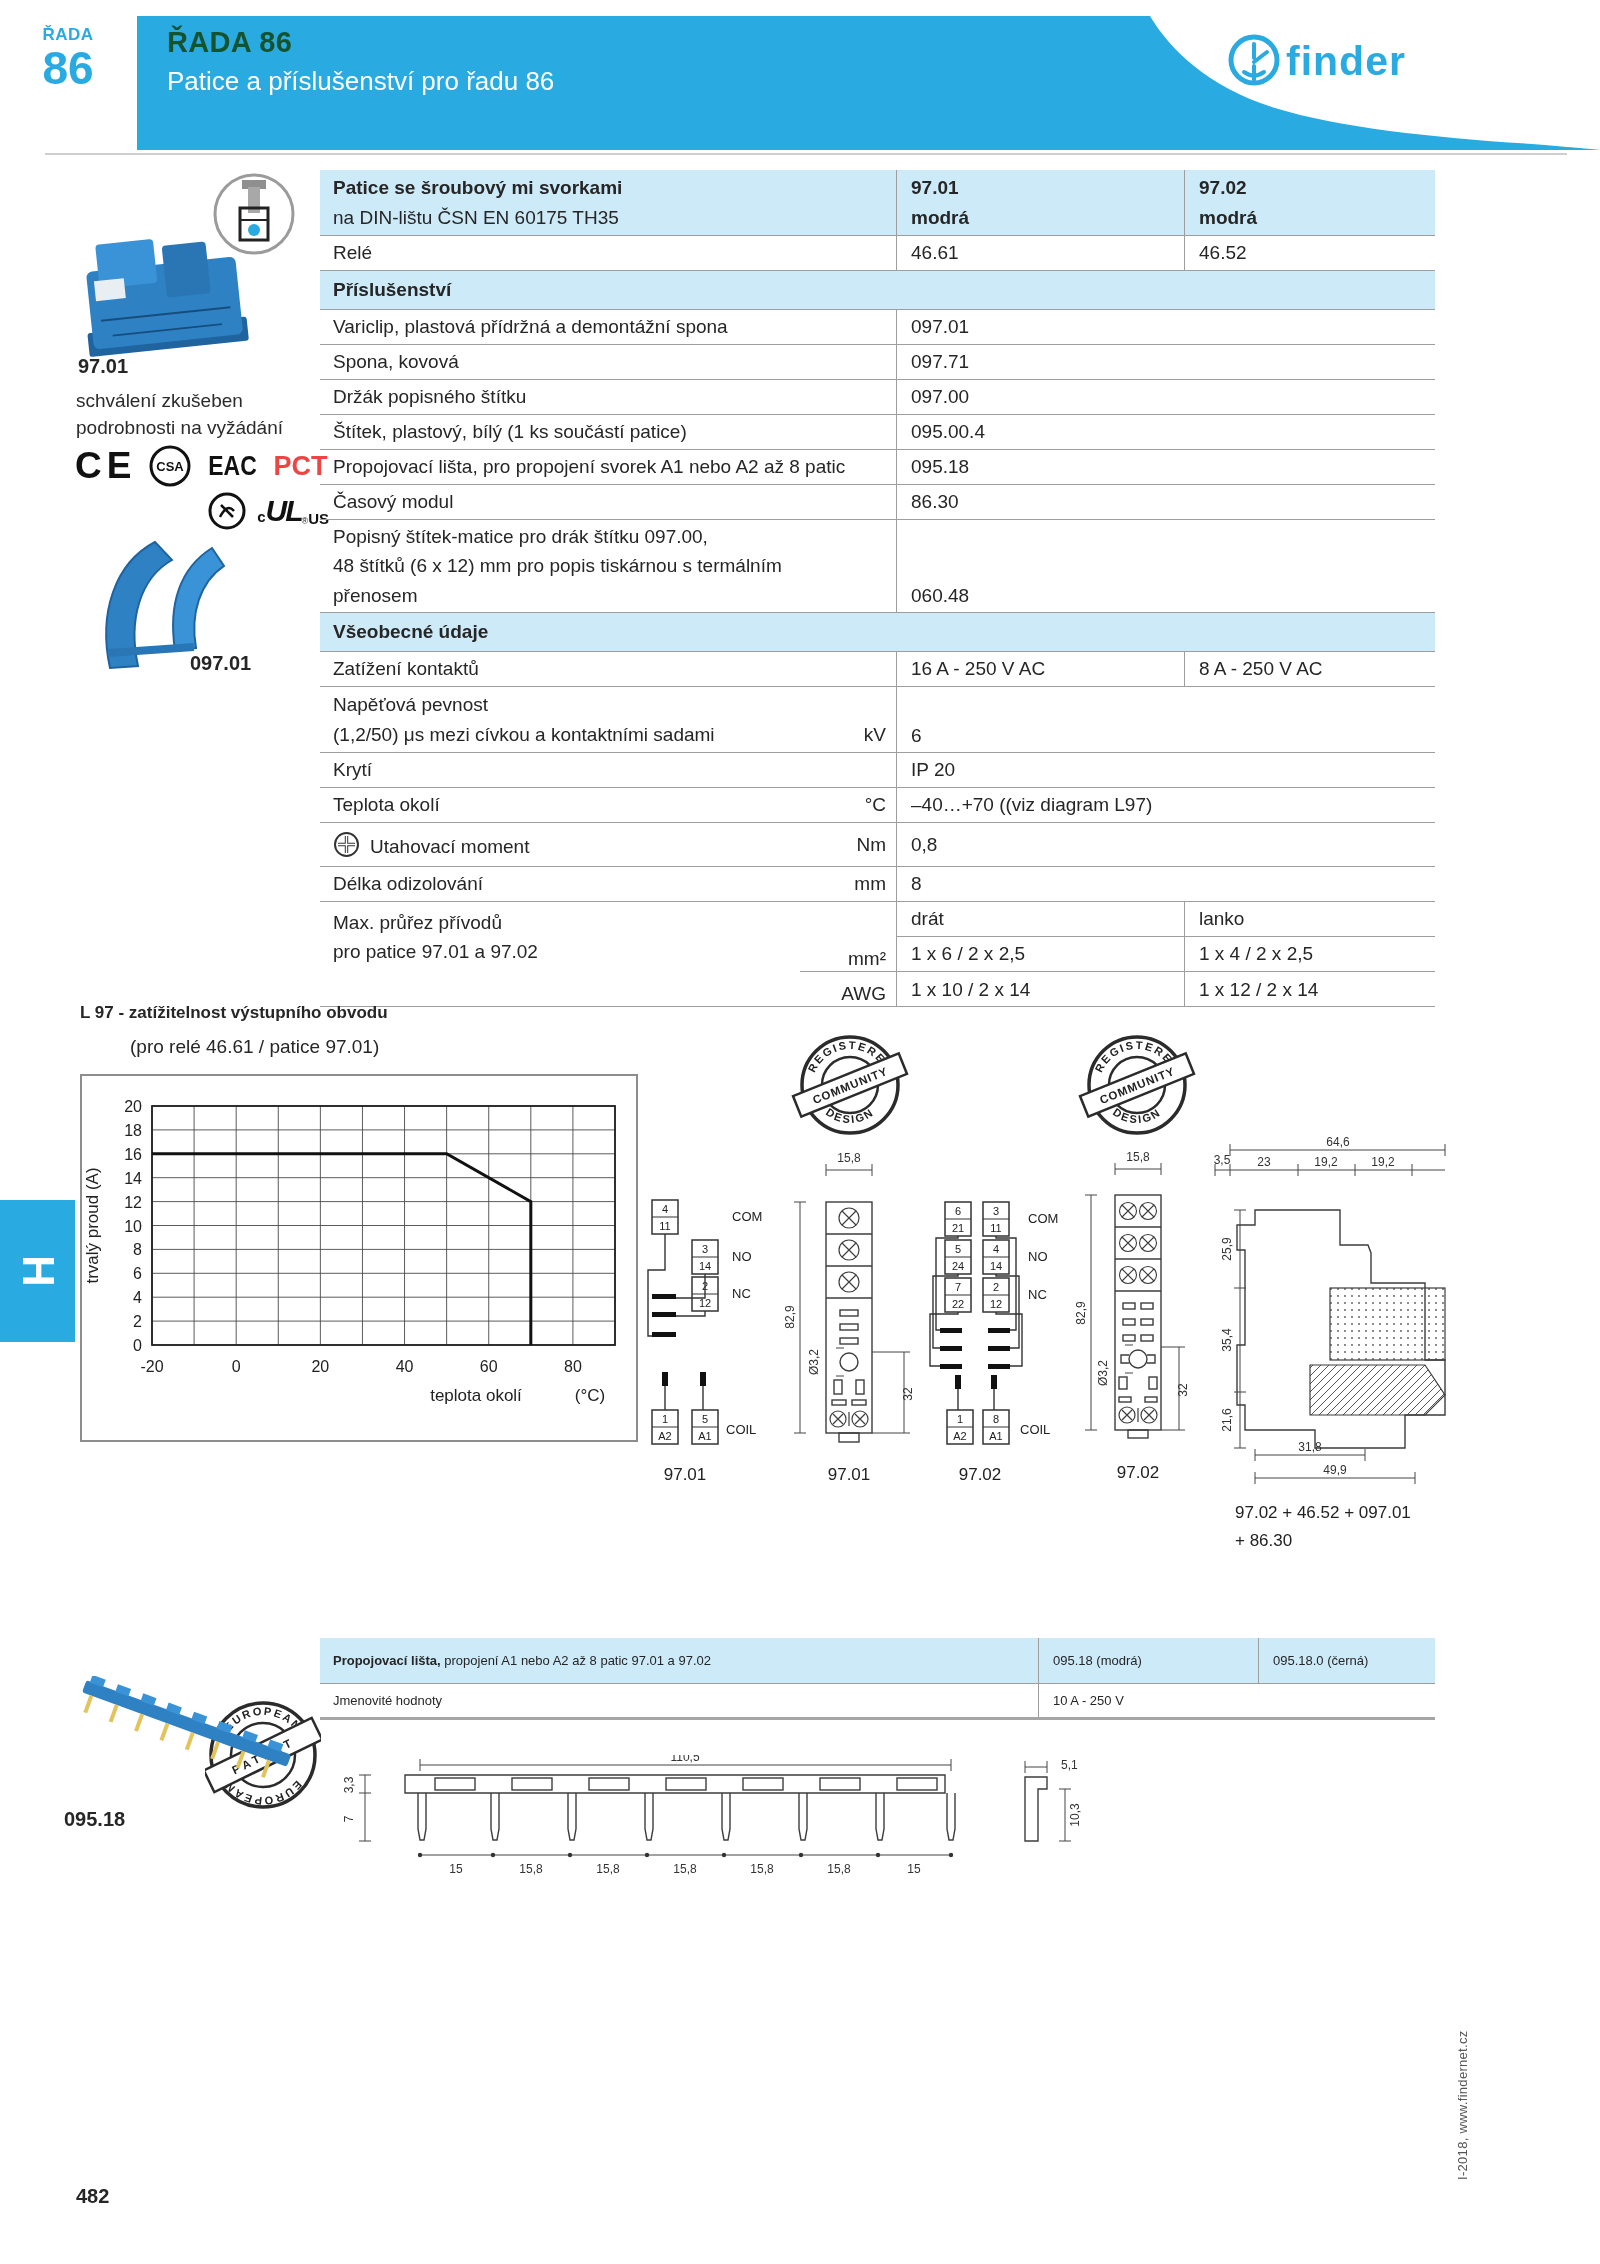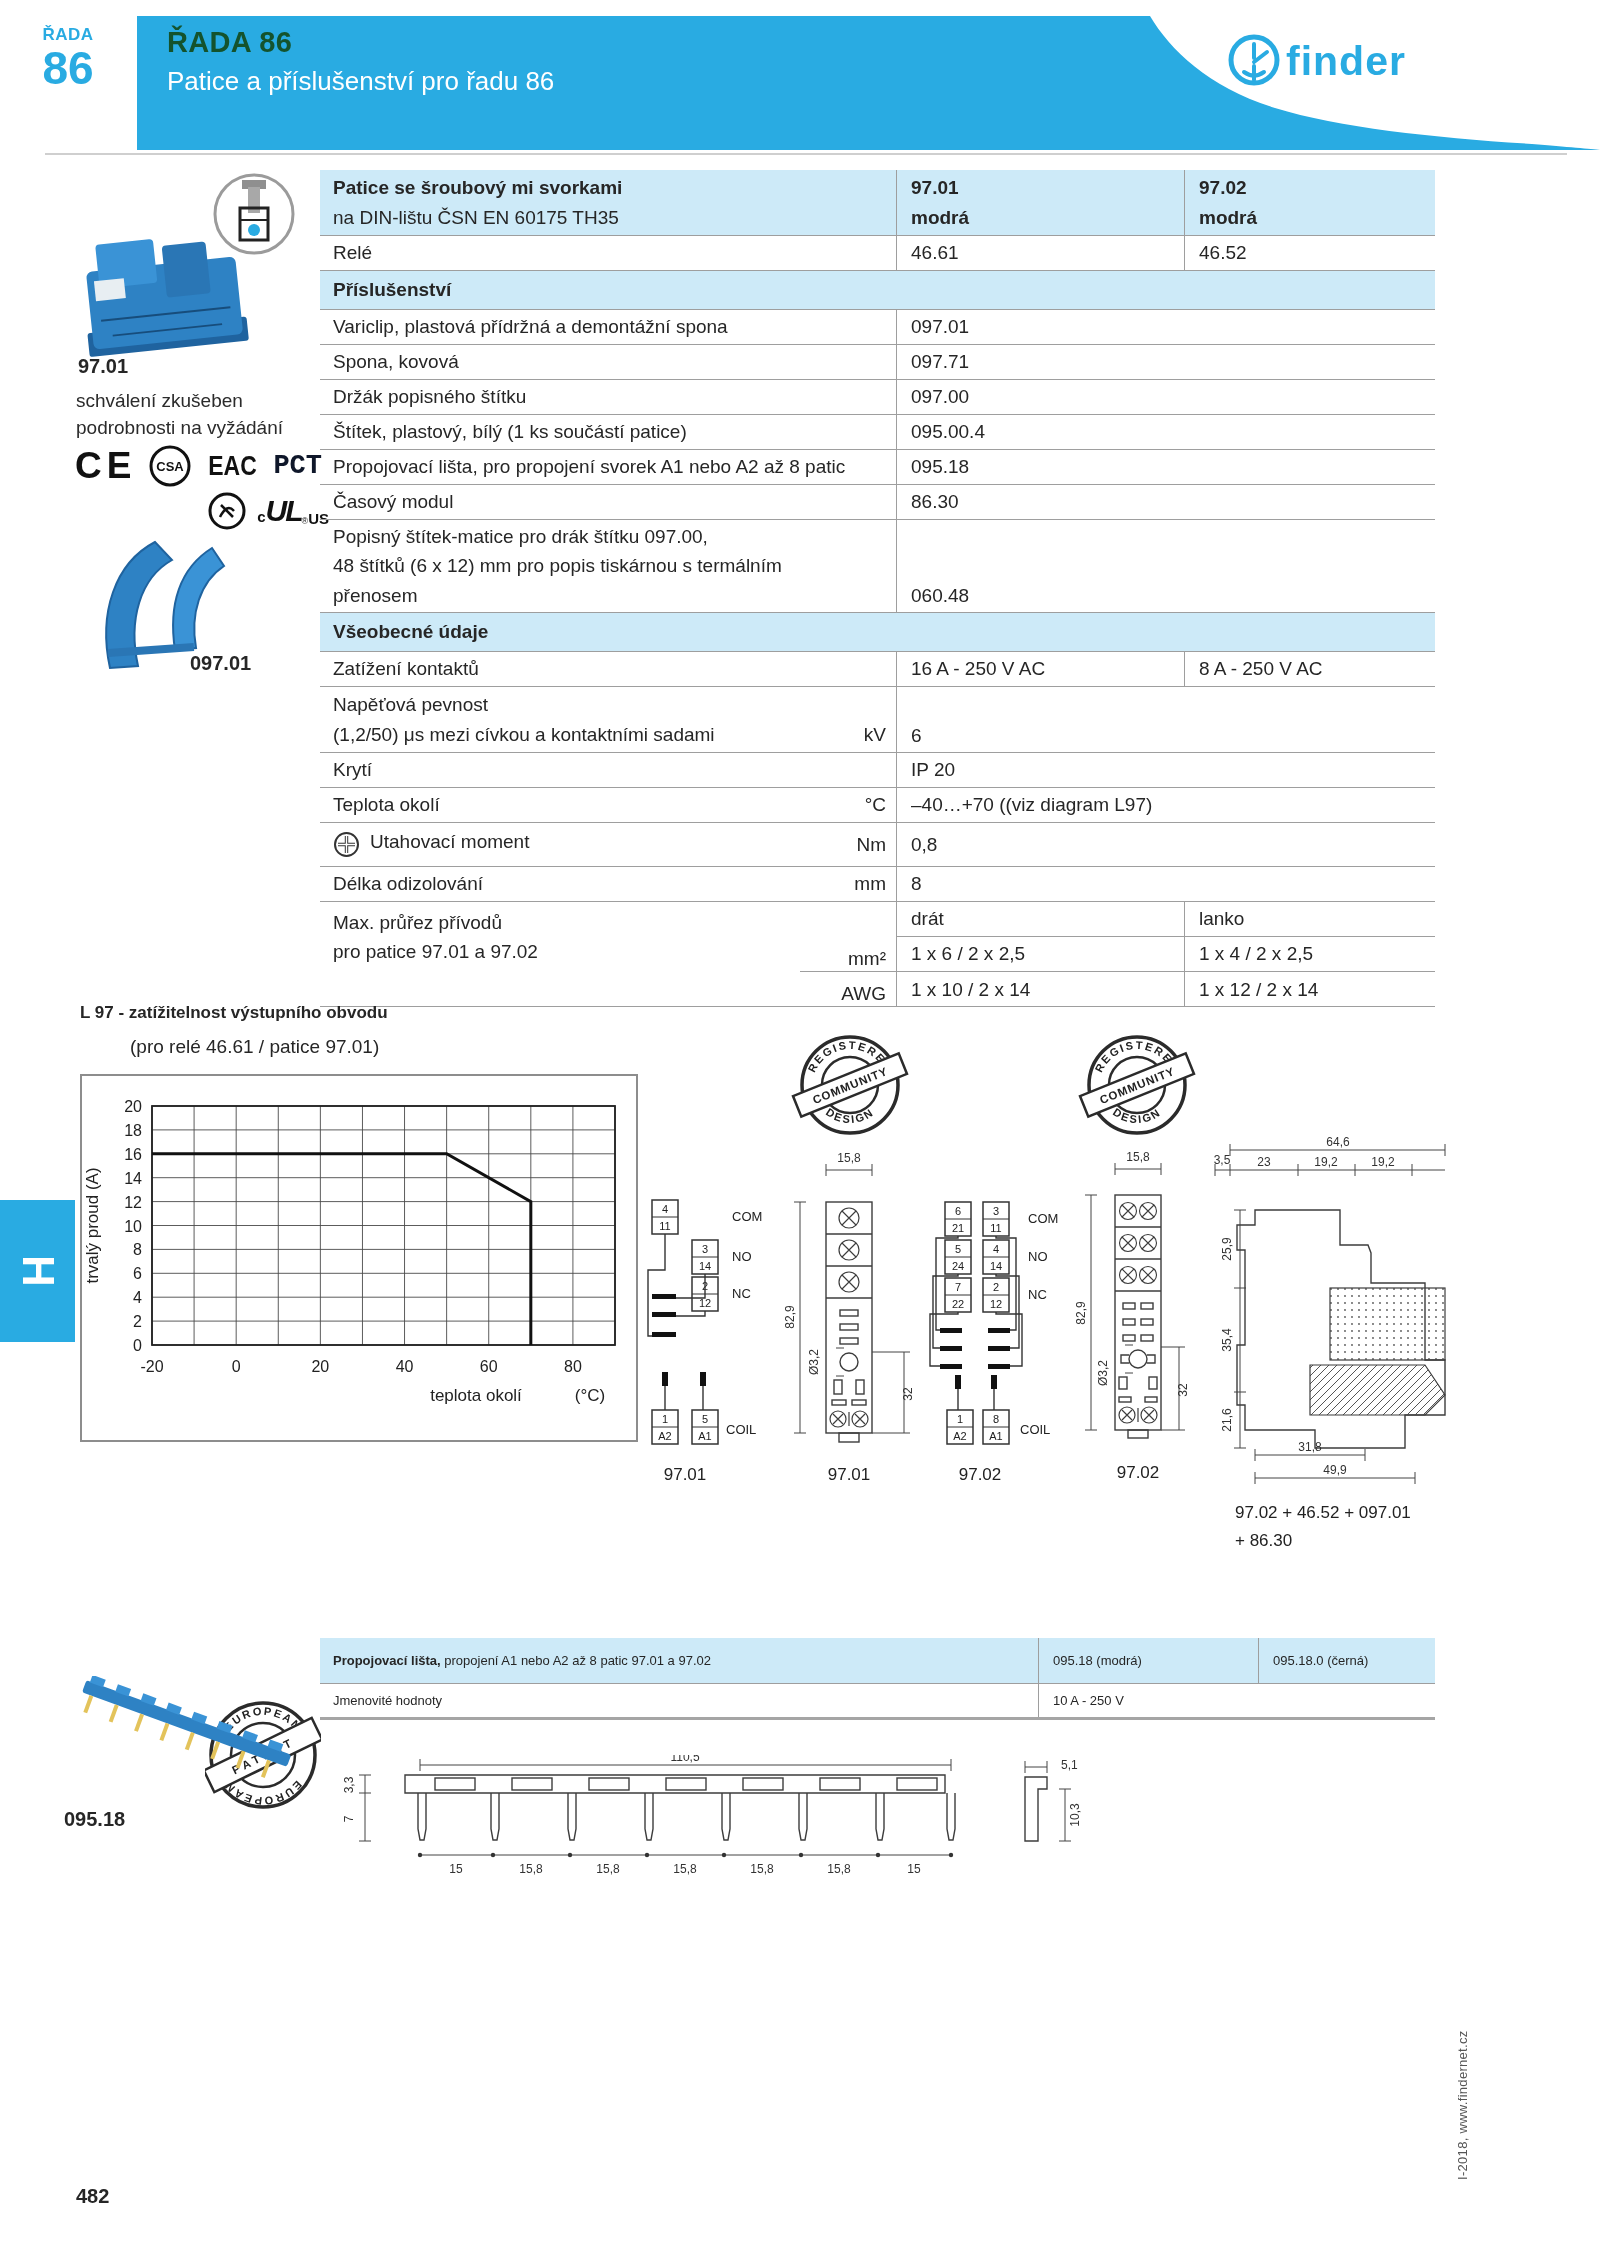--- a/index.html
+++ b/index.html
@@ -38,21 +38,21 @@
   .chart-sub{position:absolute;left:130px;top:1036px;font-size:19px;}
   .chart-box{position:absolute;left:80px;top:1074px;width:558px;height:368px;border:2px solid #8d8d8d;box-sizing:border-box;background:#fff;}
   
   .plabel{font-weight:bold;font-size:20px;}
   .appr{position:absolute;left:76px;top:388px;font-size:19px;line-height:1.4;color:#2b2b2b;}
   .certs{position:absolute;left:75px;top:443px;width:260px;}
   .certrow1{display:flex;align-items:center;gap:12px;height:46px;}
   .certrow2{display:flex;align-items:center;gap:10px;height:40px;justify-content:flex-end;padding-right:6px;margin-top:2px;}
   .ce{font-size:37px;font-weight:bold;letter-spacing:5px;color:#111;}
   .eac{font-size:27px;font-weight:bold;letter-spacing:0;color:#111;transform:scaleX(.85);}
-  .pct{font-size:27px;font-weight:bold;color:#0f172a;font-family:Liberation Mono, monospace;}
+  .pct{font-size:27px;font-weight:bold;color:#ef4444;}
   .cul{display:flex;align-items:flex-end;color:#111;line-height:1;}
   .cul .cc{font-size:15px;font-weight:bold;margin-bottom:2px;}
   .cul b{font-size:30px;font-weight:900;font-style:italic;letter-spacing:-2px;}
   .cul sup{font-size:9px;margin-top:-10px;}
   .cul .us{font-size:15px;font-weight:bold;margin-bottom:0;}
   
   .htab{position:absolute;left:0;top:1200px;width:75px;height:142px;background:#29abe2;display:flex;align-items:center;justify-content:center;}
   .htab span{color:#fff;font-size:44px;font-weight:bold;transform:rotate(90deg);}
   
   .pageno{position:absolute;left:76px;top:2185px;font-size:20px;font-weight:bold;}
@@ -285,21 +285,21 @@
           <span>Teplota okolí</span>
         <span class="unit">°C</span>
         </div>
       <div class="cw">
           <span>–40…+70 ((viz diagram L97)</span>
         </div>
     </div>
 
     <div class="row h44">
       <div class="c1">
-        <span style="display:flex;align-items:flex-start;gap:10px">
+        <span style="display:flex;align-items:flex-end;gap:10px">
           <svg width="27" height="27" viewBox="0 0 27 27">
             <circle cx="13.5" cy="13.5" r="11.5" fill="none" stroke="#333" stroke-width="2"></circle>
             <path d="M13.5 5 v17 M5 13.5 h17" stroke="#333" stroke-width="3.4"></path>
             <path d="M13.5 5 v17 M5 13.5 h17" stroke="#fff" stroke-width="1.4"></path>
           </svg>
           <span>Utahovací moment</span>
         </span>
         <span class="unit">Nm</span>
       </div>
       <div class="cw">

